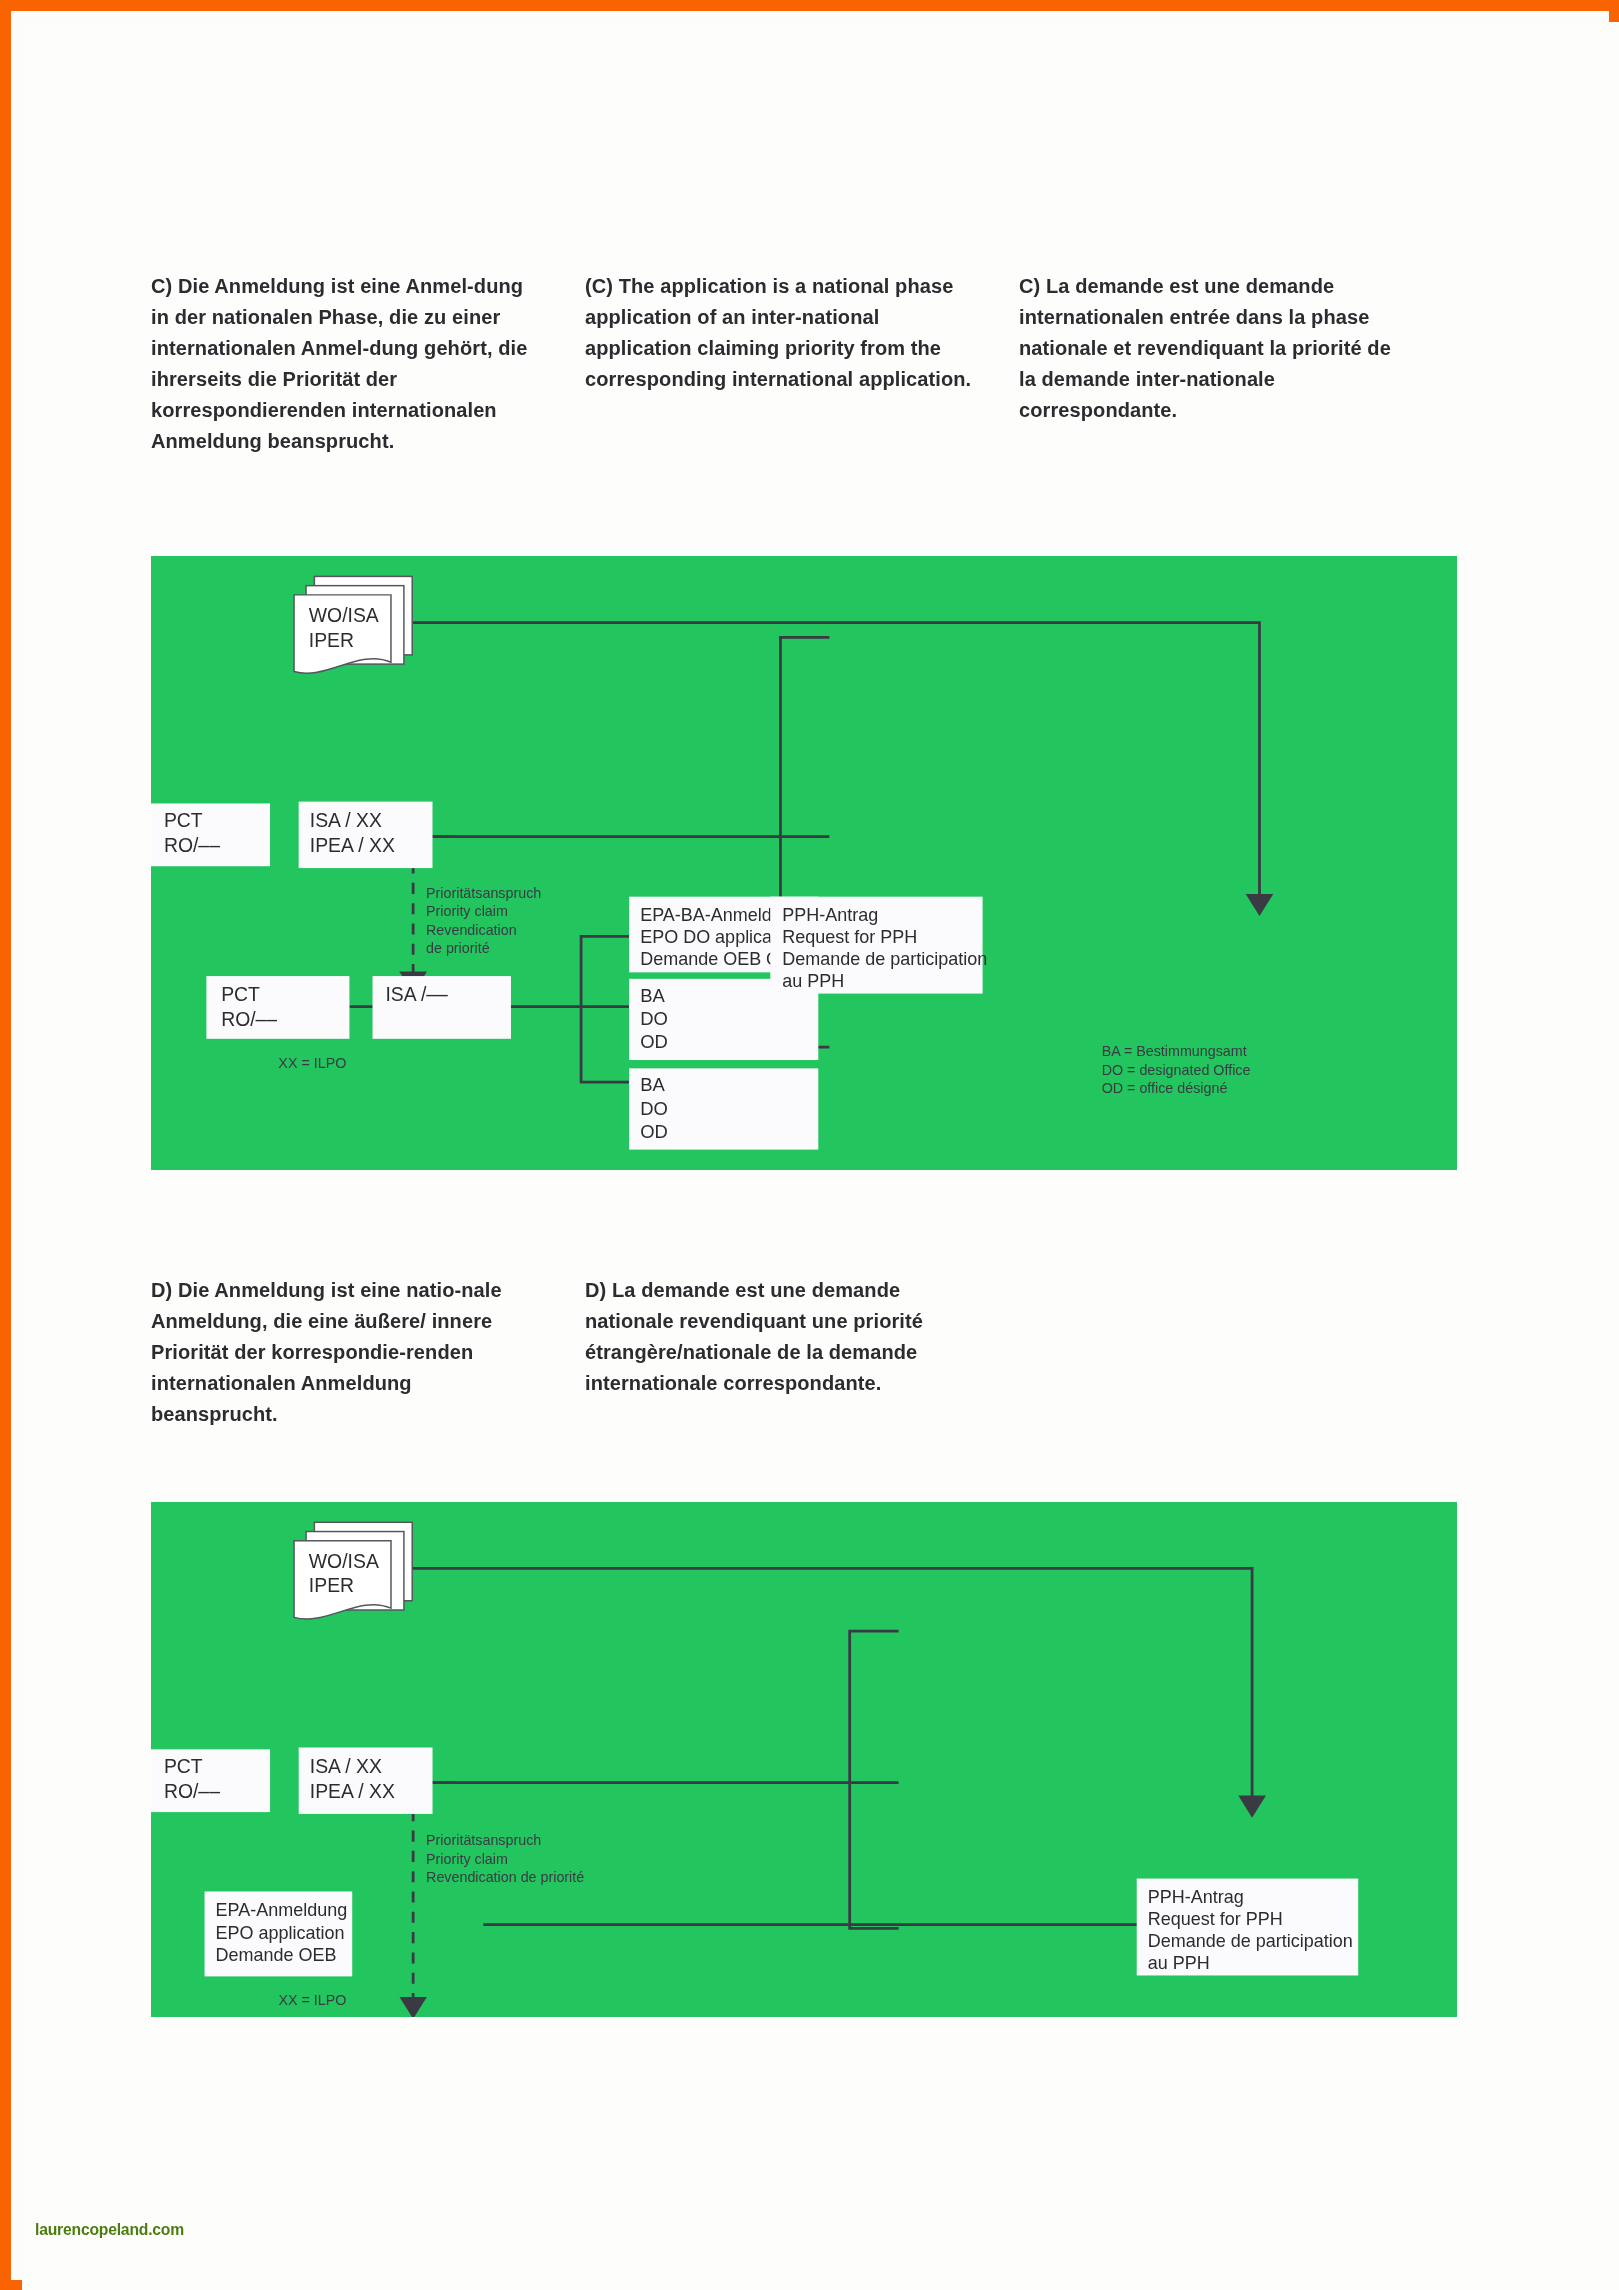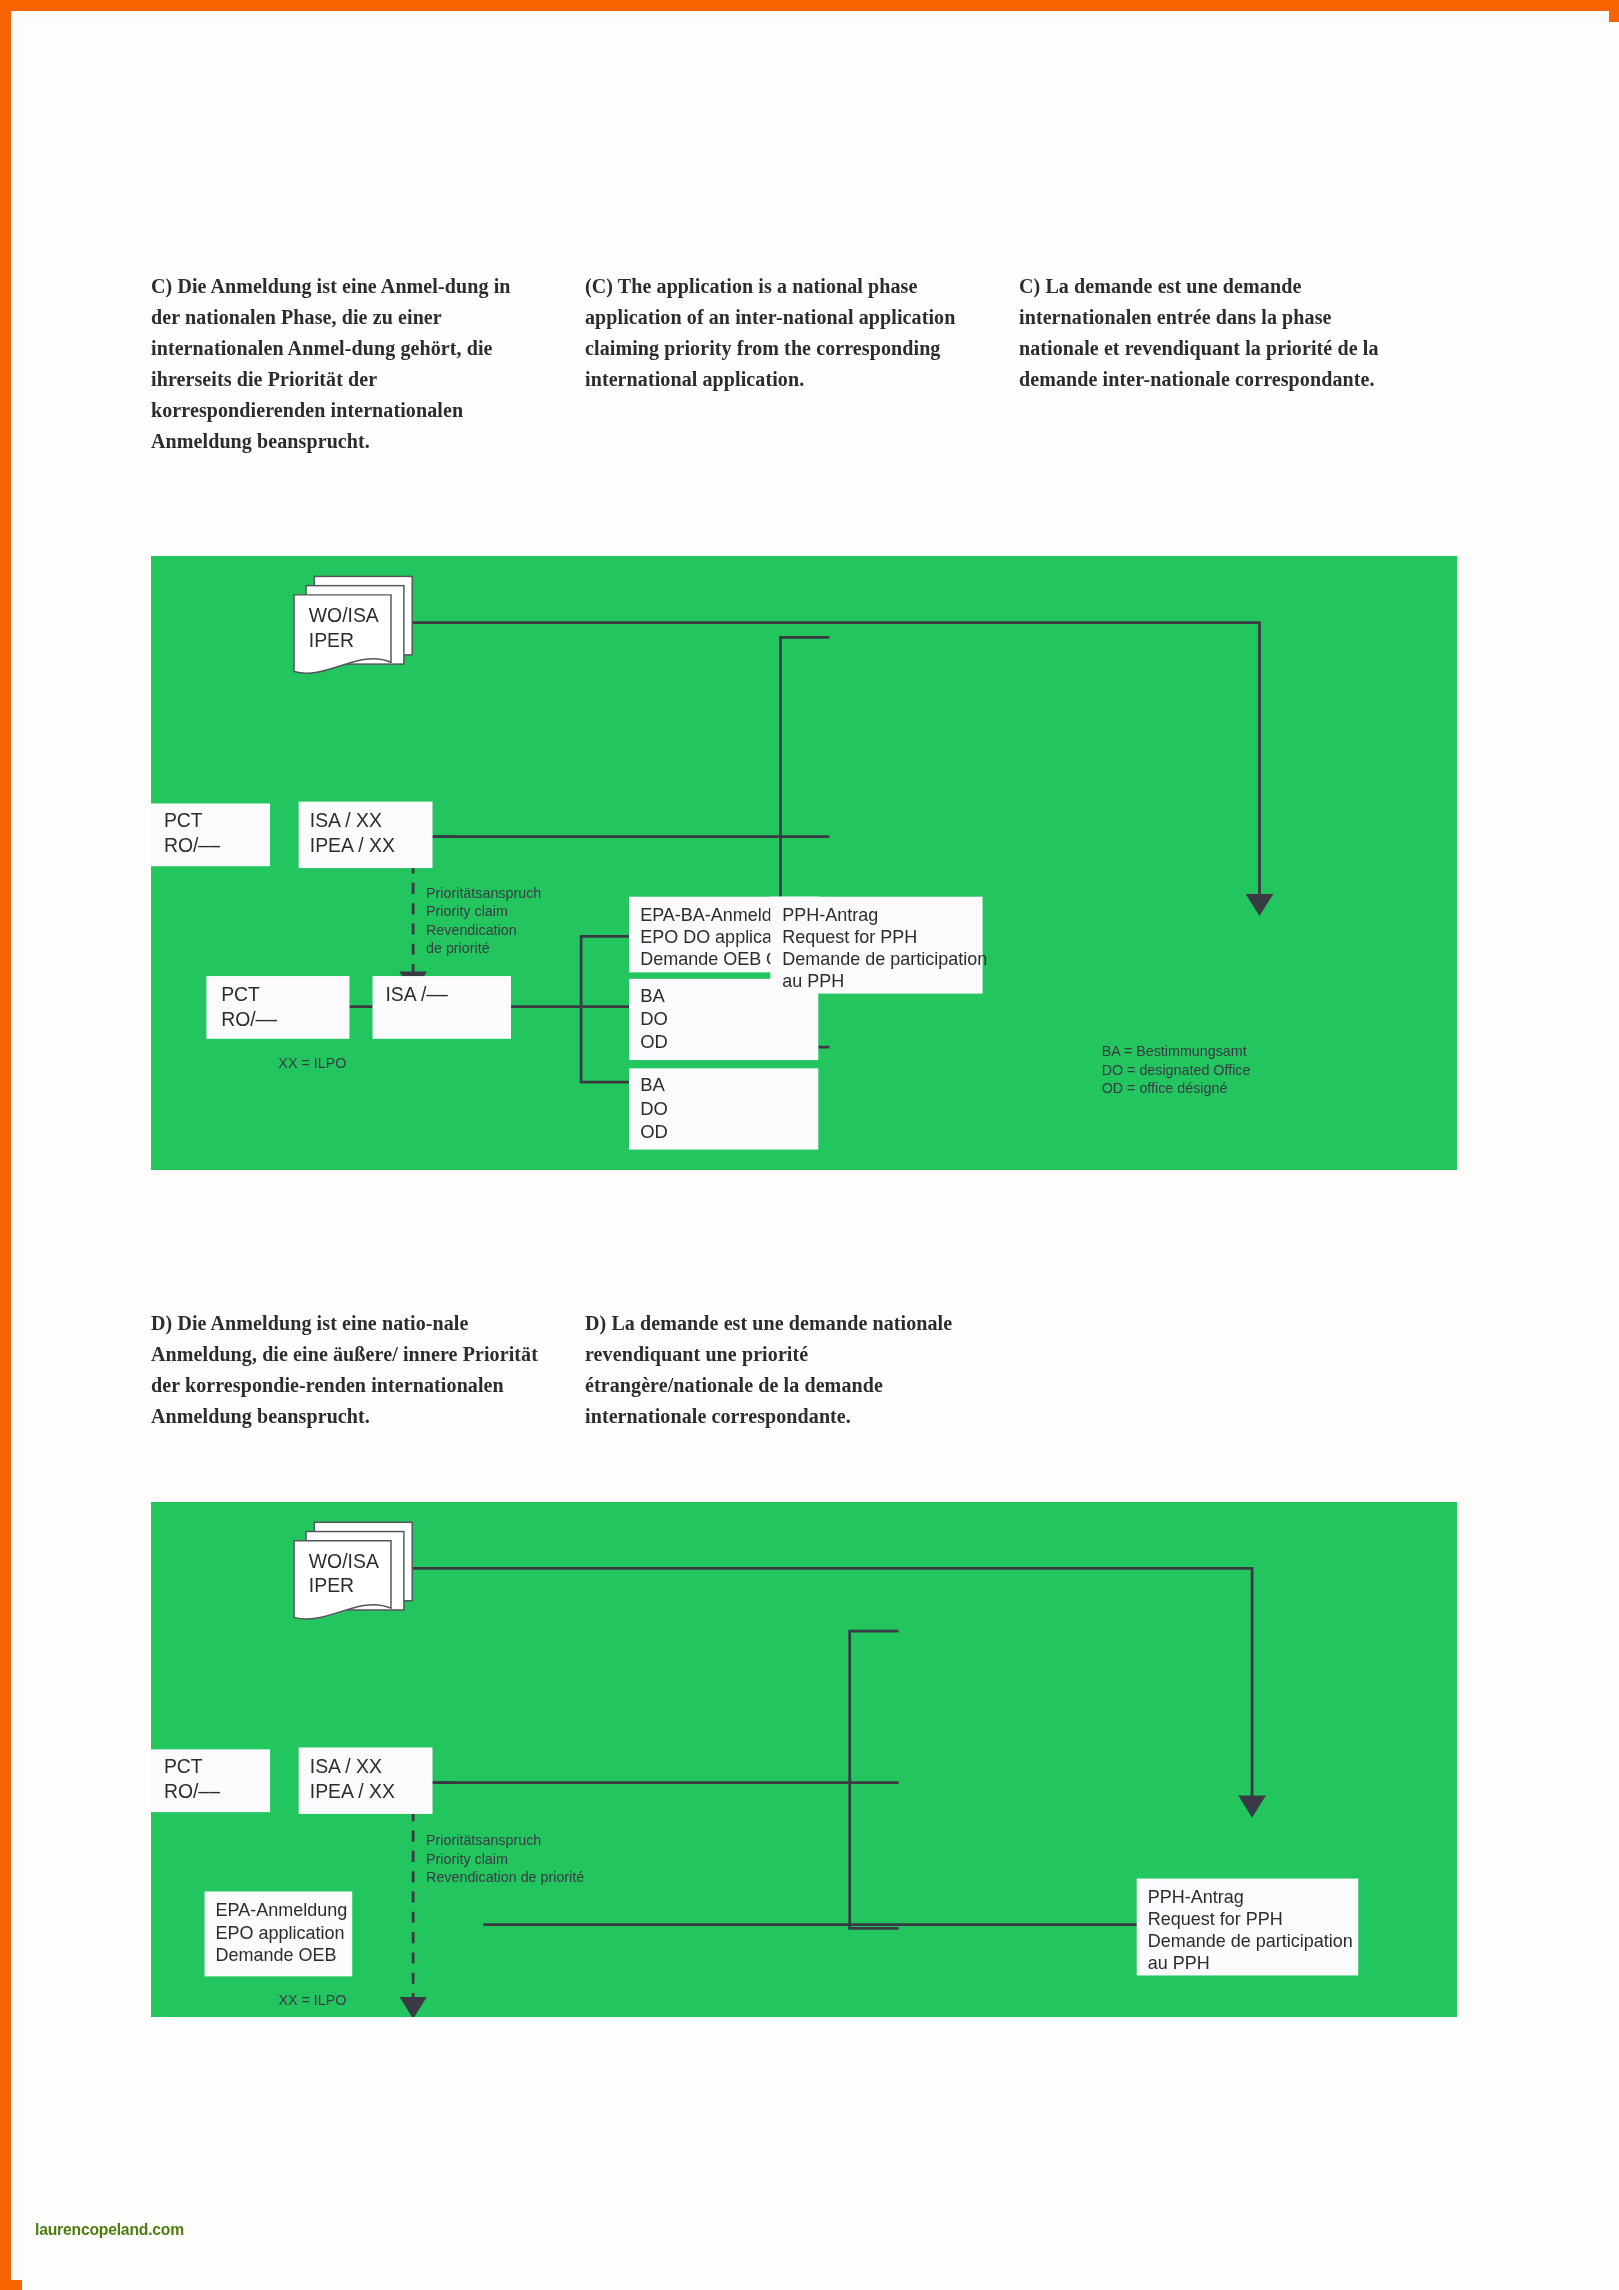--- a/index.html
+++ b/index.html
@@ -35,21 +35,20 @@
     position: absolute;
     left: 151px;
     width: 1311px;
     display: flex;
     gap: 0px;
   }
   .para-col {
     width: 434px;
     box-sizing: border-box;
     padding-right: 41px;
-    font-family: Liberation Serif, serif;
   }
   .para-col p {
     margin: 0;
     font-weight: bold;
     font-size: 20px;
     line-height: 31px;
     color: #2c2c30;
     letter-spacing: 0.1px;
   }
 
@@ -169,21 +168,21 @@
     <text x="684" y="467" font-family="Liberation Sans, sans-serif" font-size="19.5" fill="#2c2c30">au PPH</text>
 
     <text x="138" y="555" font-family="Liberation Sans, sans-serif" font-size="15.5" fill="#3a3a44">XX = ILPO</text>
 
     <text x="1030" y="542" font-family="Liberation Sans, sans-serif" font-size="15.5" fill="#3a3a44">BA  =  Bestimmungsamt</text>
     <text x="1030" y="562" font-family="Liberation Sans, sans-serif" font-size="15.5" fill="#3a3a44">DO =  designated Office</text>
     <text x="1030" y="582" font-family="Liberation Sans, sans-serif" font-size="15.5" fill="#3a3a44">OD =  office désigné</text>
   </svg>
 </div>
 
-<div class="para-row" style="top:1308px;">
+<div class="para-row" style="top:1275px;">
   <div class="para-col">
     <p>D) Die Anmeldung ist eine natio-nale Anmeldung, die eine äußere/ innere Priorität der korrespondie-renden internationalen Anmeldung beansprucht.</p>
   </div>
   <div class="para-col">
     <p>D) La demande est une demande nationale revendiquant une priorité étrangère/nationale de la demande internationale correspondante.</p>
   </div>
 </div>
 
 <div class="panel" style="left:151px; top:1502px; width:1306px; height:515px;">
   <svg width="1306" height="515" viewBox="0 0 1415 558">

